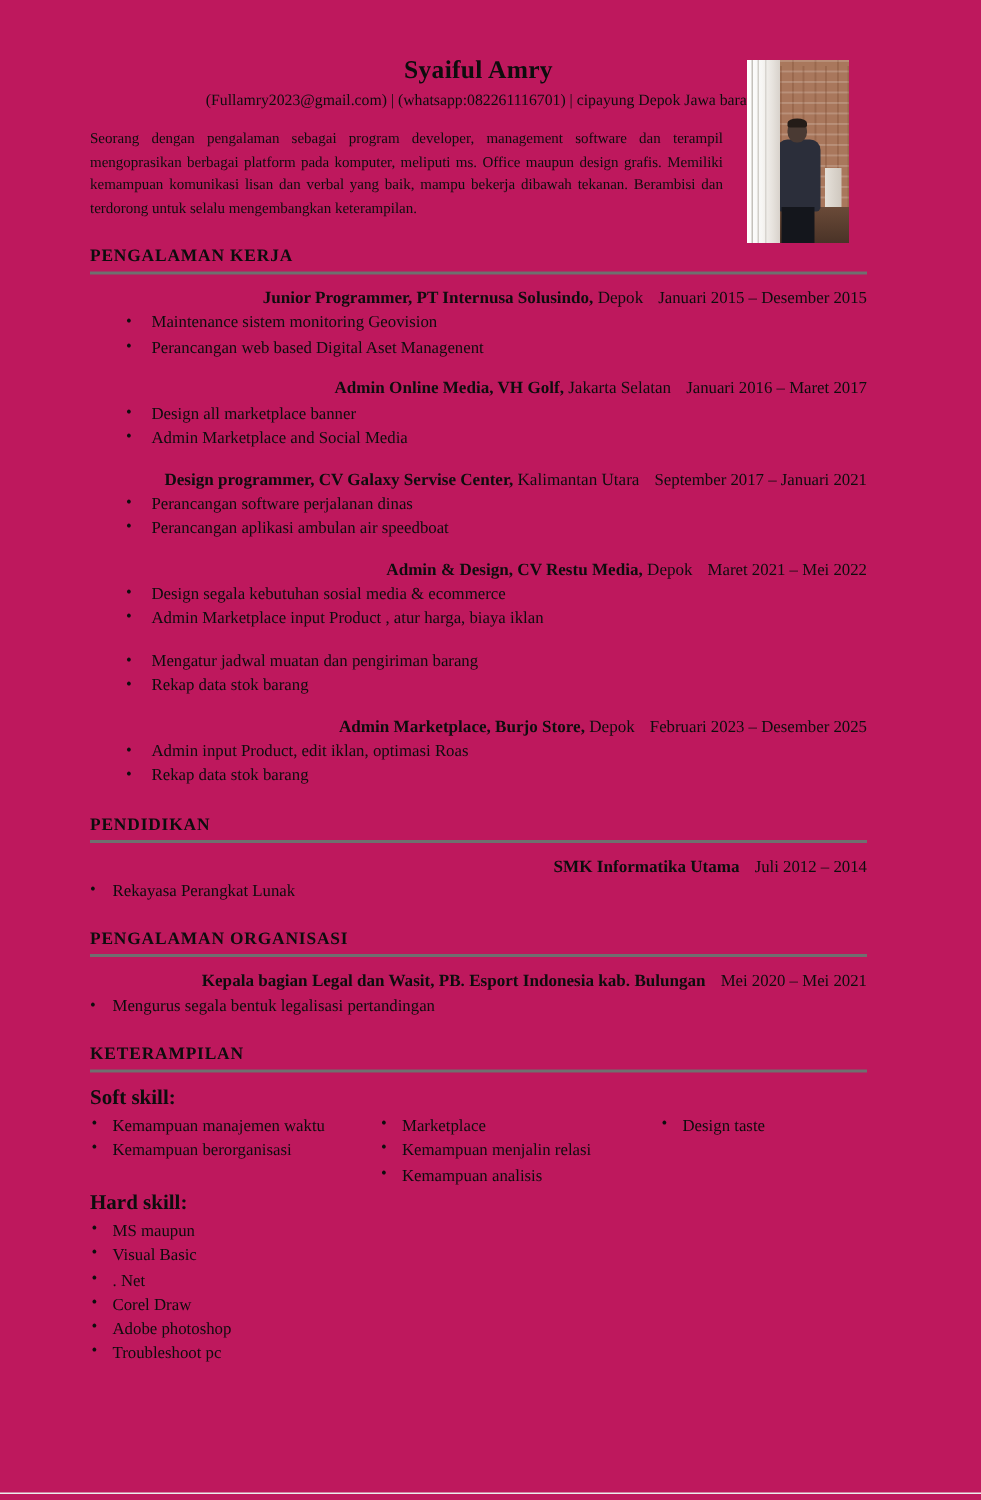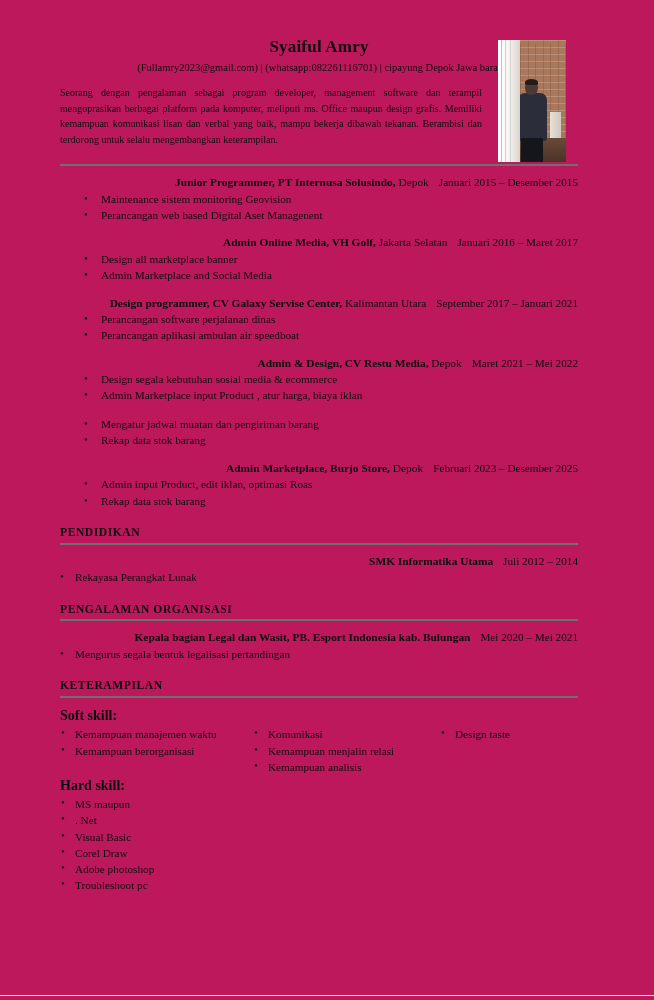--- a/index.html
+++ b/index.html
@@ -261,20 +261,21 @@
     <div class="photo-person-body"></div>
     <div class="photo-person-legs"></div>
     <div class="photo-person-head"></div>
     <div class="photo-person-hair"></div>
     <div class="photo-curtain"></div>
   </div>
 
   <div class="body-area">
 
     <div class="section">
+      <div class="section-title">PENGALAMAN KERJA</div>
       <div class="section-rule"></div>
 
       <div class="entry">
         <div class="entry-head">
           <div class="entry-title"><span class="strong">Junior Programmer, PT Internusa Solusindo,</span><span class="loc"> Depok</span></div>
           <div class="entry-date">Januari 2015 – Desember 2015</div>
         </div>
         <ul class="bullets">
           <li>Maintenance sistem monitoring Geovision</li>
           <li>Perancangan web based Digital Aset Managenent</li>
@@ -368,34 +369,34 @@
       <div class="section-rule"></div>
 
       <div class="skill-label">Soft skill:</div>
 
       <div class="soft-cols">
         <ul class="skilllist soft-col-1">
           <li>Kemampuan manajemen waktu</li>
           <li>Kemampuan berorganisasi</li>
         </ul>
         <ul class="skilllist soft-col-2">
-          <li>Komunikasi</li>
+          <li>Marketplace</li>
           <li>Kemampuan menjalin relasi</li>
           <li>Kemampuan analisis</li>
         </ul>
         <ul class="skilllist soft-col-3">
           <li>Design taste</li>
         </ul>
       </div>
 
       <div class="skill-label">Hard skill:</div>
       <ul class="skilllist">
         <li>MS maupun</li>
+        <li>Visual Basic</li>
         <li>. Net</li>
-        <li>Visual Basic</li>
         <li>Corel Draw</li>
         <li>Adobe photoshop</li>
         <li>Troubleshoot pc</li>
       </ul>
     </div>
 
   </div>
 
   <div class="page-bottom-rule"></div>
 </div>

